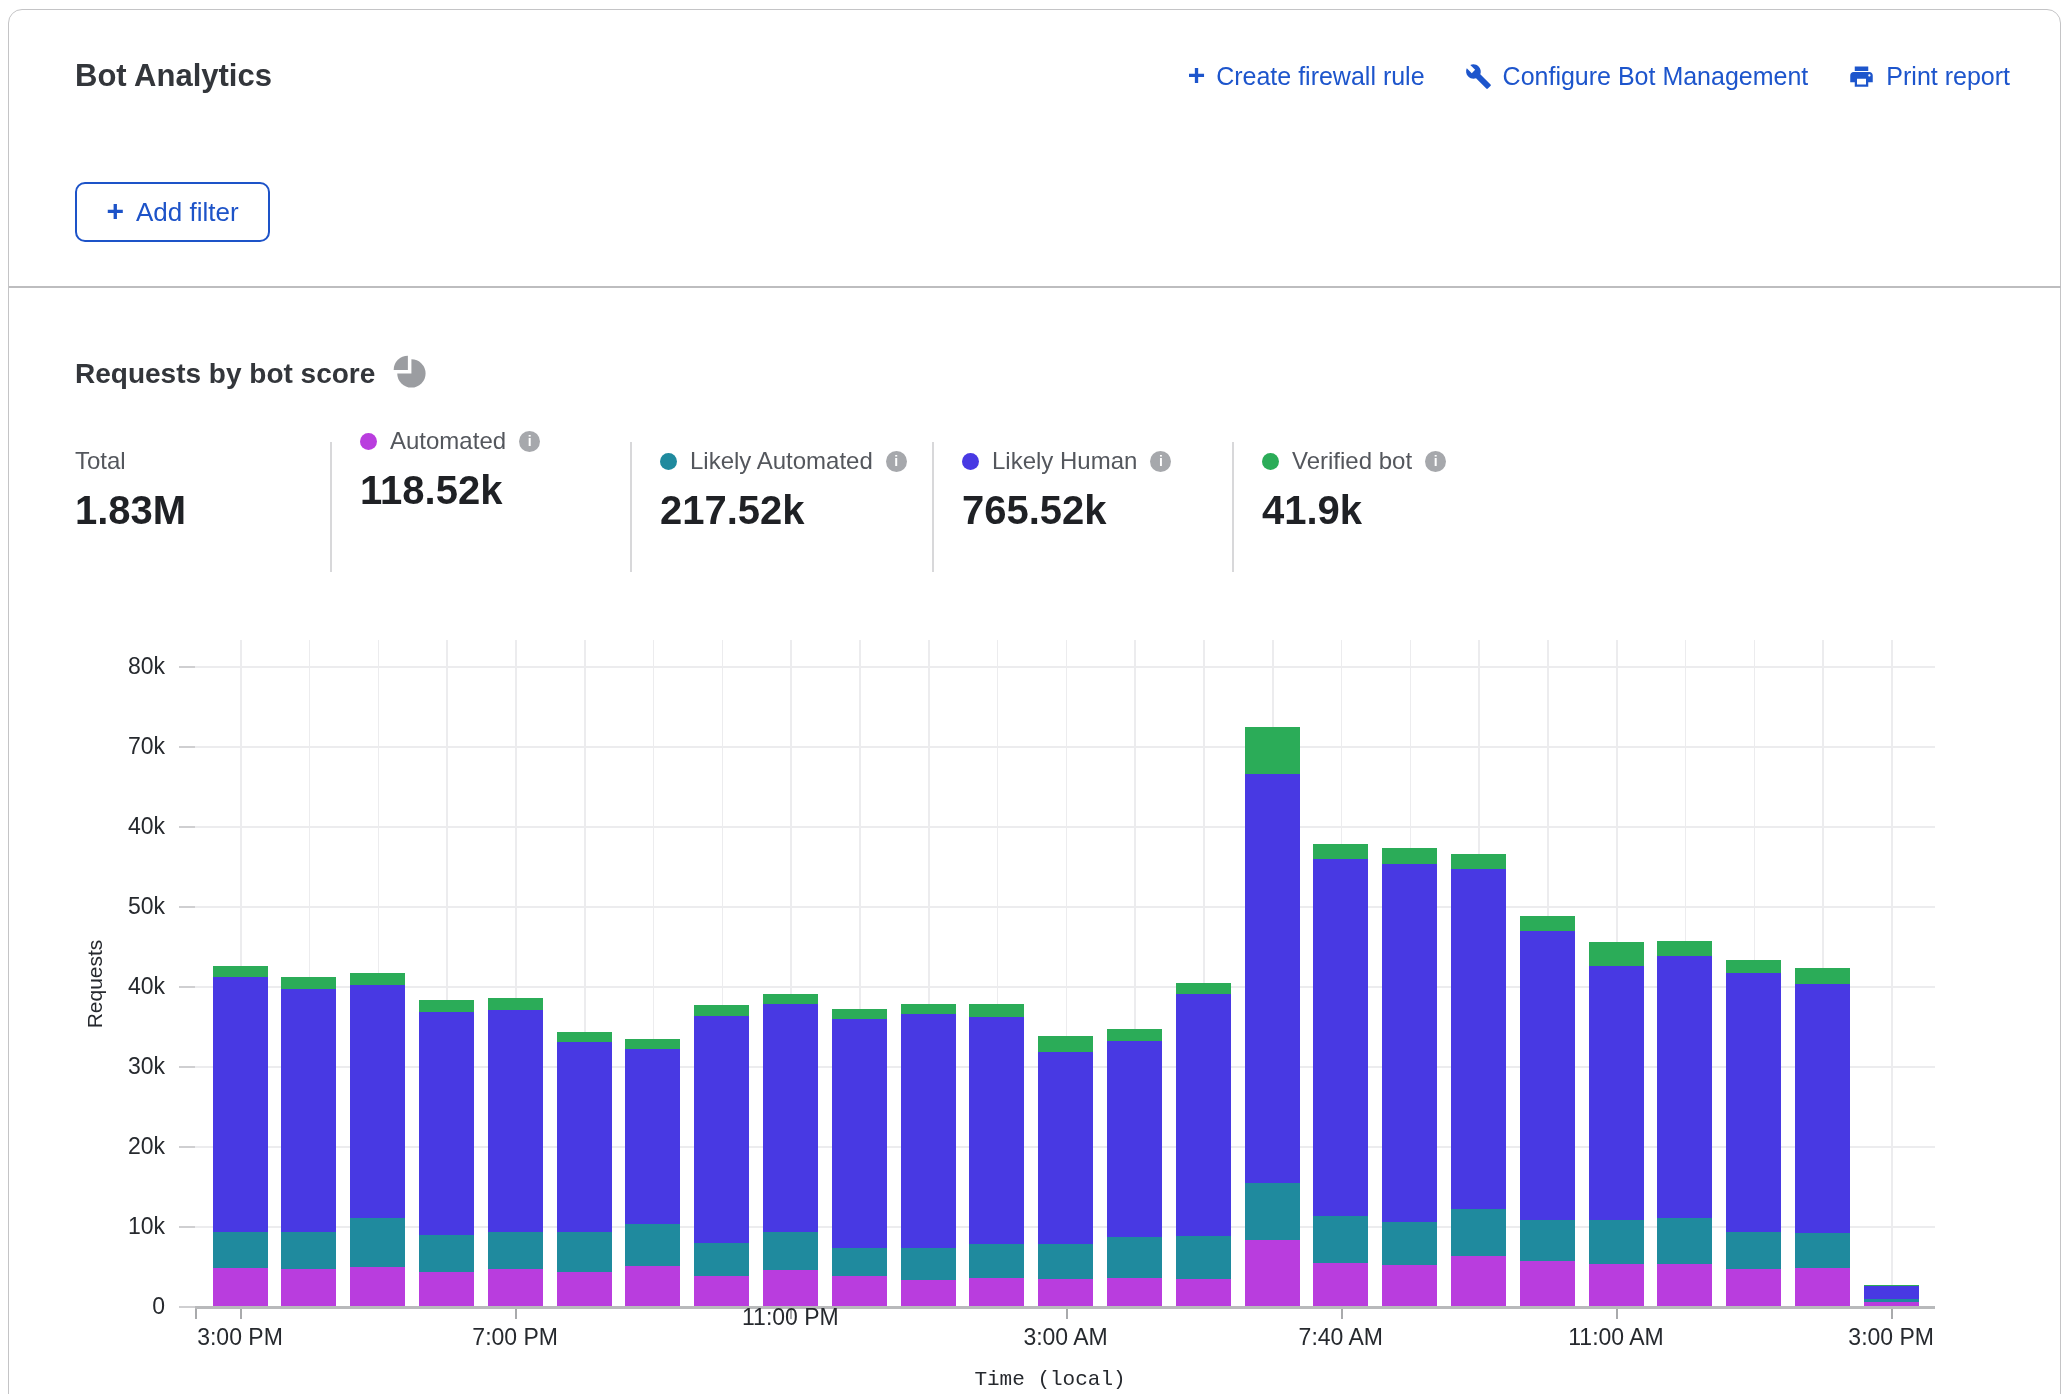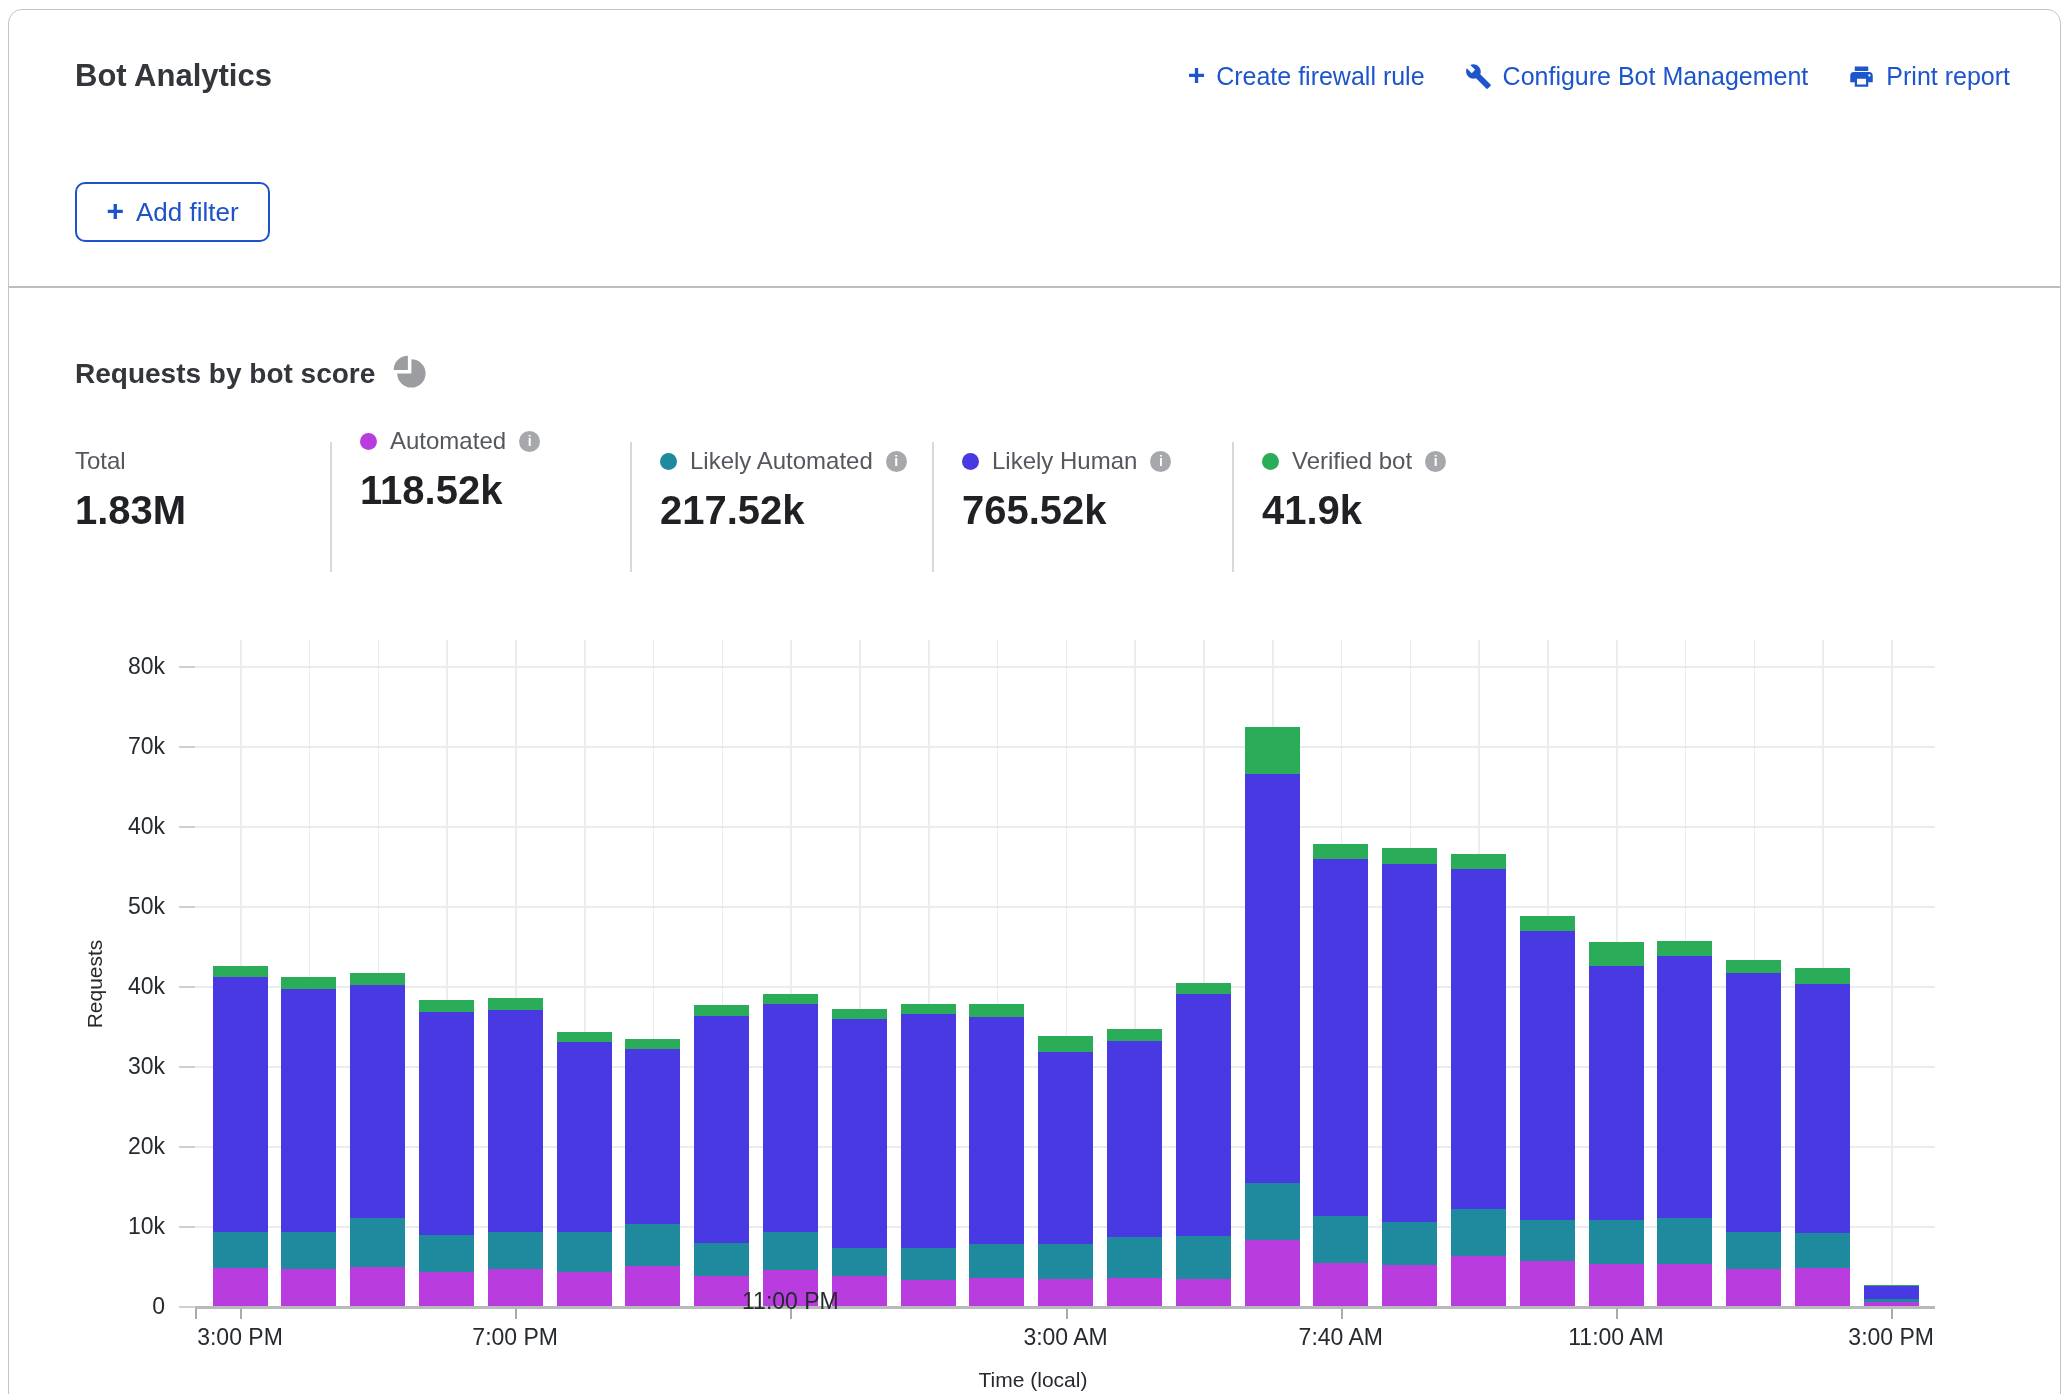--- a/index.html
+++ b/index.html
@@ -300,24 +300,24 @@
       <div class="bar-segment" style="left: 1668.7px; top: 658.8px; width: 55px; height: 3.2px; background: rgb(31, 138, 158);"></div>
       <div class="bar-segment" style="left: 1668.7px; top: 646px; width: 55px; height: 12.8px; background: rgb(72, 57, 227);"></div>
       <div class="bar-segment" style="left: 1668.7px; top: 645.2px; width: 55px; height: 1px; background: rgb(43, 172, 88);"></div>
       <div class="x-axis-line" style="left: 0px; top: 666px; width: 1740px;"></div>
       <div class="xtick-mark" style="left: 0px; top: 669px;"></div>
       <div class="xtick-mark" style="left: 45px; top: 669px;"></div>
       <div class="xtick-label" style="left: -45px; top: 684px; width: 180px;">3:00 PM</div>
       <div class="xtick-mark" style="left: 320.2px; top: 669px;"></div>
       <div class="xtick-label" style="left: 230.2px; top: 684px; width: 180px;">7:00 PM</div>
       <div class="xtick-mark" style="left: 595.4px; top: 669px;"></div>
-      <div class="xtick-label" style="left: 505.4px; top: 648px; width: 180px;">11:00 PM</div>
+      <div class="xtick-label" style="left: 505.4px; top: 664px; width: 180px;">11:00 PM</div>
       <div class="xtick-mark" style="left: 870.6px; top: 669px;"></div>
       <div class="xtick-label" style="left: 780.6px; top: 684px; width: 180px;">3:00 AM</div>
       <div class="xtick-mark" style="left: 1145.8px; top: 669px;"></div>
       <div class="xtick-label" style="left: 1055.8px; top: 684px; width: 180px;">7:40 AM</div>
       <div class="xtick-mark" style="left: 1421px; top: 669px;"></div>
       <div class="xtick-label" style="left: 1331px; top: 684px; width: 180px;">11:00 AM</div>
       <div class="xtick-mark" style="left: 1696.2px; top: 669px;"></div>
       <div class="xtick-label" style="left: 1606.2px; top: 684px; width: 180px;">3:00 PM</div>
-      <div class="axis-title-x" style="left: 728px; top: 728px; width: 220px;">Time (local)</div>
+      <div class="axis-title-x" style="left: 745px; top: 728px; width: 220px; font-family: Liberation Mono, monospace;">Time (local)</div>
     </div>
 </div>
 
 </body></html>

